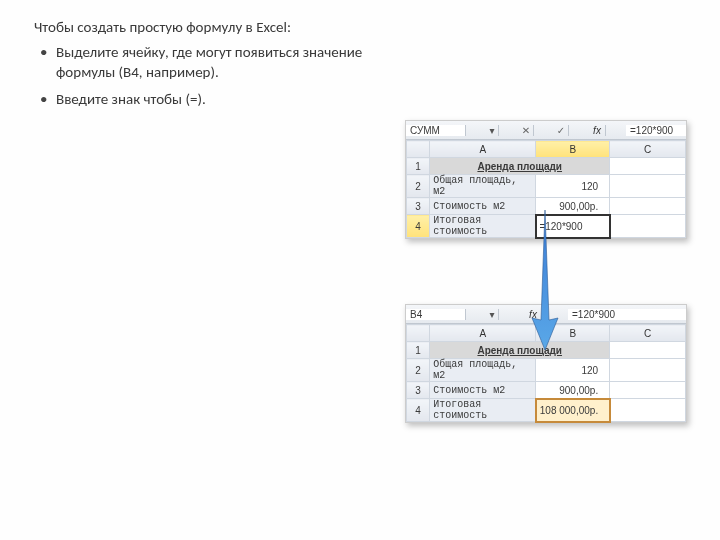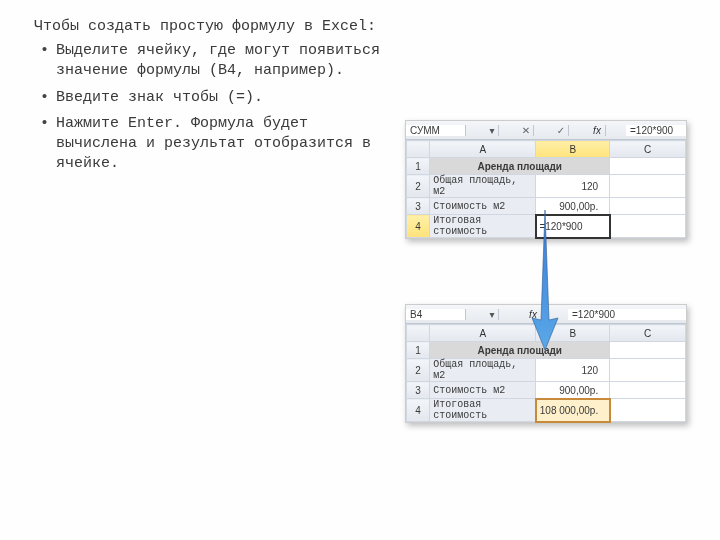--- a/index.html
+++ b/index.html
@@ -23,21 +23,20 @@
     color: #5a5a5a;
     margin: 0 0 14px 4px;
     font-weight: 400;
   }
   .intro {
     font-size: 15px;
     margin: 0 0 6px 0;
   }
   .left-col {
     width: 360px;
-    font-family: Liberation Mono, monospace;
   }
   ul.steps {
     margin: 0 0 18px 0;
     padding-left: 14px;
     list-style: none;
   }
   ul.steps li {
     position: relative;
     padding-left: 8px;
     margin-bottom: 6px;
@@ -137,20 +136,21 @@
     width: 18px;
   }
   .grid td.rownum.sel {
     background: linear-gradient(#fff0a8,#ffe27a);
   }
   .grid td.left { text-align: left; padding-left: 3px; }
   .grid td.right { text-align: right; padding-right: 11px; }
   .merged-header {
     background: #d9d9d9 !important;
     font-weight: 700;
+    text-decoration: underline;
   }
   .sel-cell {
     outline: 2px solid #333;
     outline-offset: -1px;
     background: #fff;
   }
   .sel-cell-result {
     outline: 2px solid #c68a3a;
     outline-offset: -1px;
     background: #fff0cc !important;
@@ -170,21 +170,20 @@
 </head>
 <body>
 
 <div class="slide">
 
   <div class="left-col">
     <p class="intro">Чтобы создать простую формулу в Excel:</p>
     <ul class="steps">
       <li>Выделите ячейку, где могут появиться значение формулы (B4, например).</li>
       <li>Введите знак чтобы (=).</li>
-      <li>Нажмите Enter. Формула будет вычислена и результат отобразится в ячейке.</li>
     </ul>
   </div>
 </div>
 
 <div class="excel excel-top">
   <div class="fx-bar">
     <div class="name-box">СУММ</div>
     <div class="name-box-drop">▾</div>
     <div class="cross">✕</div>
     <div class="check">✓</div>

